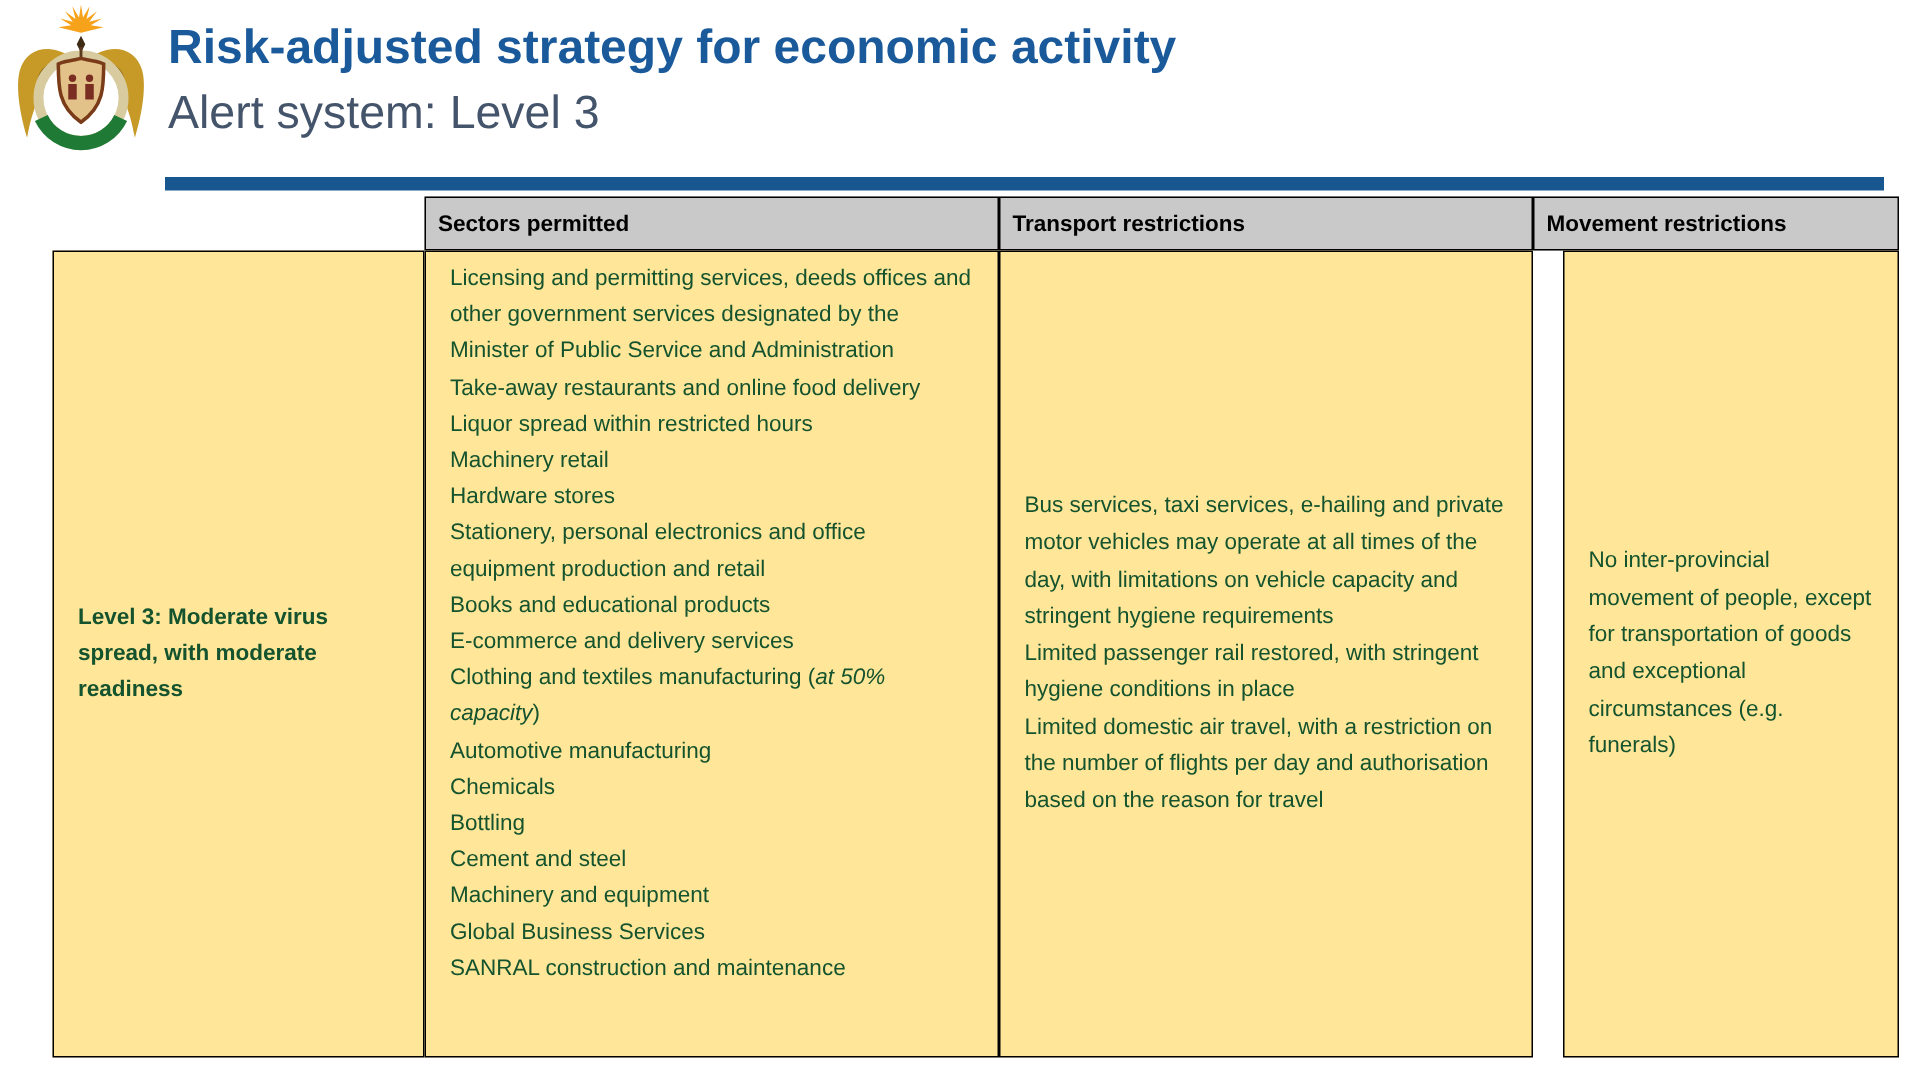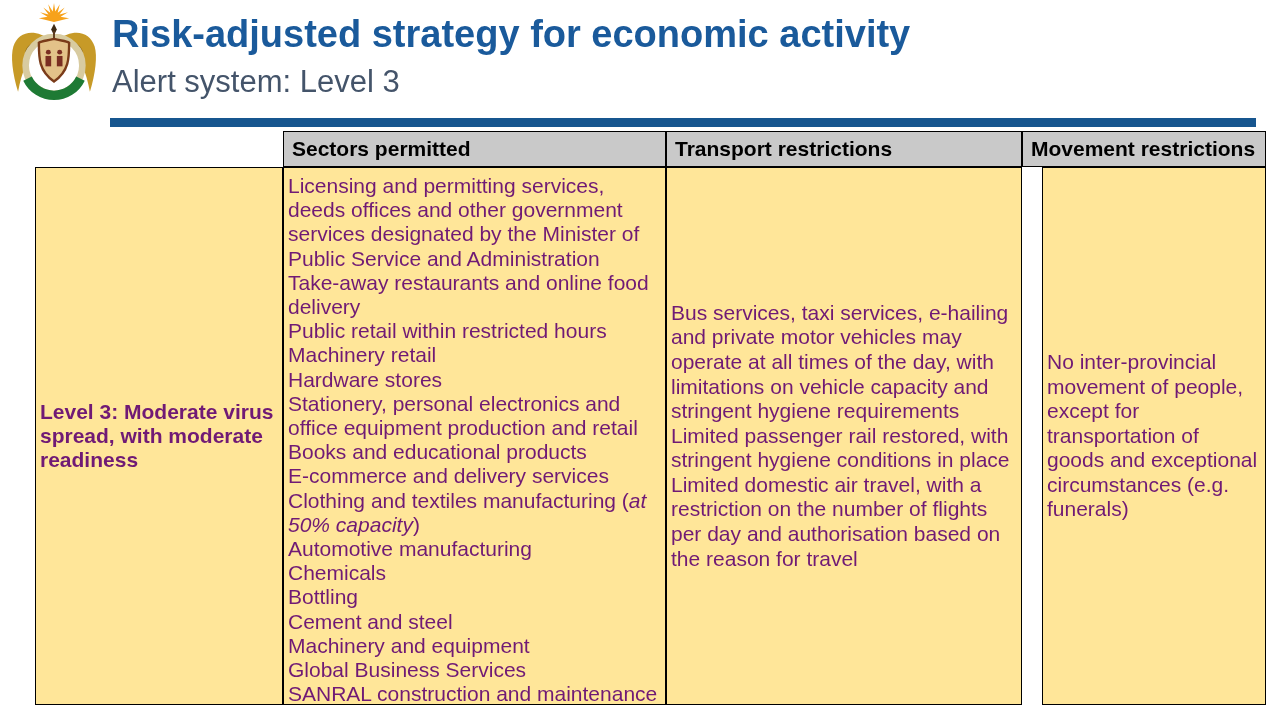--- a/index.html
+++ b/index.html
@@ -21,21 +21,21 @@
     width: 96px;
     height: 104px;
   }
   .titles {
     position: absolute;
     left: 112px;
     top: 13px;
   }
   .title {
     margin: 0;
-    font-size: 38px;
+    font-size: 32px;
     font-weight: bold;
     color: var(--title-blue, #1A5A9B);
     letter-spacing: 0px;
     line-height: 1.15;
   }
   .subtitle {
     margin: 8px 0 0 0;
     font-size: 31px;
     font-weight: normal;
     color: var(--subtitle-gray, #44546A);
@@ -53,39 +53,39 @@
   
   .rtable {
     position: absolute;
     left: 35px;
     top: 131px;
     width: 1153px;
     height: 574px;
     display: grid;
     grid-template-columns: 248px 383px 356px 244px;
     grid-template-rows: 36px 538px;
-    font-size: 21px;
+    font-size: 15px;
   }
   .corner { background: transparent; }
   .th {
     background: var(--header-gray, #C9C9C9);
     border: 1px solid #000;
     font-weight: bold;
     display: flex;
     align-items: center;
     padding: 0 8px;
     box-sizing: border-box;
     color: #000;
   }
   .td {
     background: var(--cell-yellow, #FFE699);
     border: 1px solid #000;
     box-sizing: border-box;
-    padding: 4px 4px;
-    color: #701a75;
+    padding: 4px 16px;
+    color: #14532d;
   }
   .td-label {
     font-weight: bold;
     display: flex;
     align-items: center;
     line-height: 24px;
   }
   .td-sectors {
     line-height: 24.2px;
     padding-top: 6px;
@@ -149,21 +149,21 @@
     <div class="th">Transport restrictions</div>
     <div class="th">Movement restrictions</div>
 
     <div class="td td-label">
       <div>Level 3: Moderate virus spread, with moderate readiness</div>
     </div>
     <div class="td td-sectors">
       <div>
           <div class="sector-line"><span>Licensing and permitting services, deeds offices and other government services designated by the Minister of Public Service and Administration</span></div>
           <div class="sector-line"><span>Take-away restaurants and online food delivery</span></div>
-          <div class="sector-line"><span>Public retail within restricted hours</span></div>
+          <div class="sector-line"><span>Liquor spread within restricted hours</span></div>
           <div class="sector-line"><span>Machinery retail</span></div>
           <div class="sector-line"><span>Hardware stores</span></div>
           <div class="sector-line"><span>Stationery, personal electronics and office equipment production and retail</span></div>
           <div class="sector-line"><span>Books and educational products</span></div>
           <div class="sector-line"><span>E-commerce and delivery services</span></div>
           <div class="sector-line"><span>Clothing and textiles manufacturing (</span><span class="it">at 50% capacity</span><span>)</span></div>
           <div class="sector-line"><span>Automotive manufacturing</span></div>
           <div class="sector-line"><span>Chemicals</span></div>
           <div class="sector-line"><span>Bottling</span></div>
           <div class="sector-line"><span>Cement and steel</span></div>

